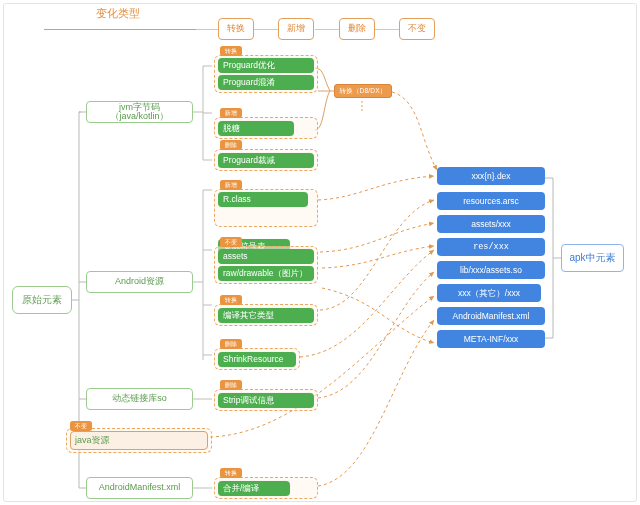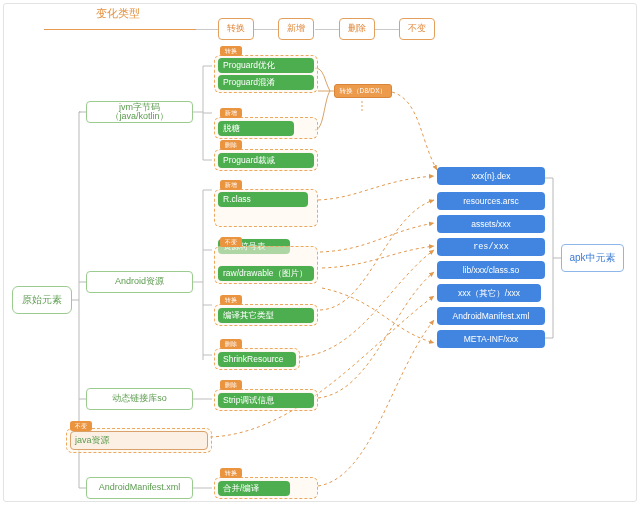--- a/index.html
+++ b/index.html
@@ -194,20 +194,21 @@
   <div class="node o-chip" style="left:220px;top:140px;width:22px;height:10px;">删除</div>
   <div class="node g-solid" style="left:218px;top:153px;width:96px;height:15px;">Proguard裁减</div>
 
   <div class="dash-group" style="left:214px;top:189px;width:104px;height:38px;"></div>
   <div class="node o-chip" style="left:220px;top:180px;width:22px;height:10px;">新增</div>
   <div class="node g-solid" style="left:218px;top:192px;width:90px;height:15px;">R.class</div>
   <div class="node g-solid" style="left:218px;top:209px;width:72px;height:15px;margin-top:30px;">资源符号表</div>
 
   <div class="dash-group" style="left:214px;top:246px;width:104px;height:38px;"></div>
   <div class="node o-chip" style="left:220px;top:237px;width:22px;height:10px;">不变</div>
+  <div class="node g-solid" style="left:218px;top:249px;width:96px;height:15px;">assets</div>
   <div class="node g-solid" style="left:218px;top:266px;width:96px;height:15px;">raw/drawable（图片）</div>
 
   <div class="dash-group" style="left:214px;top:304px;width:104px;height:22px;"></div>
   <div class="node o-chip" style="left:220px;top:295px;width:22px;height:10px;">转换</div>
   <div class="node g-solid" style="left:218px;top:308px;width:96px;height:15px;">编译其它类型</div>
 
   <div class="dash-group" style="left:214px;top:348px;width:86px;height:22px;"></div>
   <div class="node o-chip" style="left:220px;top:339px;width:22px;height:10px;">删除</div>
   <div class="node g-solid" style="left:218px;top:352px;width:78px;height:15px;">ShrinkResource</div>
 
@@ -218,19 +219,19 @@
   <div class="dash-group" style="left:214px;top:477px;width:104px;height:22px;"></div>
   <div class="node o-chip" style="left:220px;top:468px;width:22px;height:10px;">转换</div>
   <div class="node g-solid" style="left:218px;top:481px;width:72px;height:15px;">合并/编译</div>
 
   <div class="node o-chip d8" style="left:334px;top:84px;width:58px;height:14px;">转换（D8/DX）</div>
 
   <div class="node b-solid" style="left:437px;top:167px;width:108px;height:18px;">xxx{n}.dex</div>
   <div class="node b-solid" style="left:437px;top:192px;width:108px;height:18px;">resources.arsc</div>
   <div class="node b-solid" style="left:437px;top:215px;width:108px;height:18px;">assets/xxx</div>
   <div class="node b-solid" style="left:437px;top:238px;width:108px;height:18px;font-family:Liberation Mono, monospace;">res/xxx</div>
-  <div class="node b-solid" style="left:437px;top:261px;width:108px;height:18px;">lib/xxx/class.so</div>
+  <div class="node b-solid" style="left:437px;top:261px;width:108px;height:18px;">lib/xxx/assets.so</div>
   <div class="node b-solid" style="left:437px;top:284px;width:104px;height:18px;">xxx（其它）/xxx</div>
   <div class="node b-solid" style="left:437px;top:307px;width:108px;height:18px;">AndroidManifest.xml</div>
   <div class="node b-solid" style="left:437px;top:330px;width:108px;height:18px;">META-INF/xxx</div>
 
   <div class="node b-outline" style="left:561px;top:244px;width:63px;height:28px;">apk中元素</div>
 </div>
 
 </body></html>

